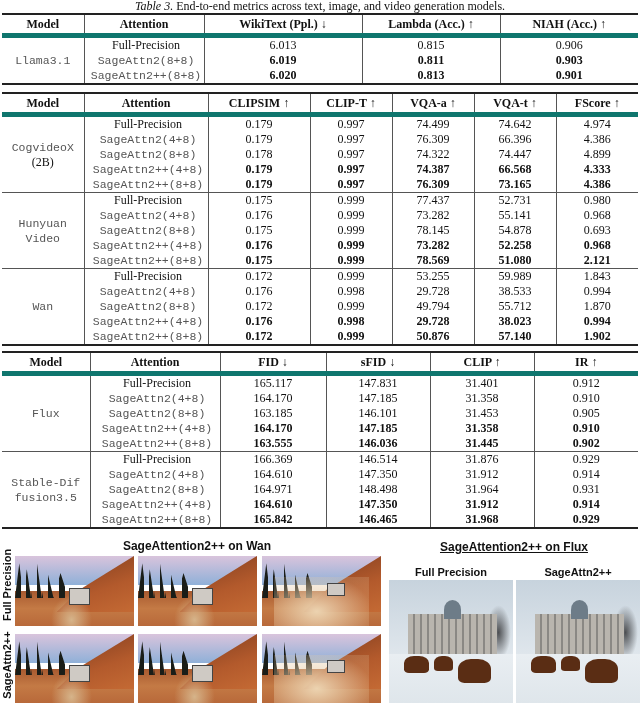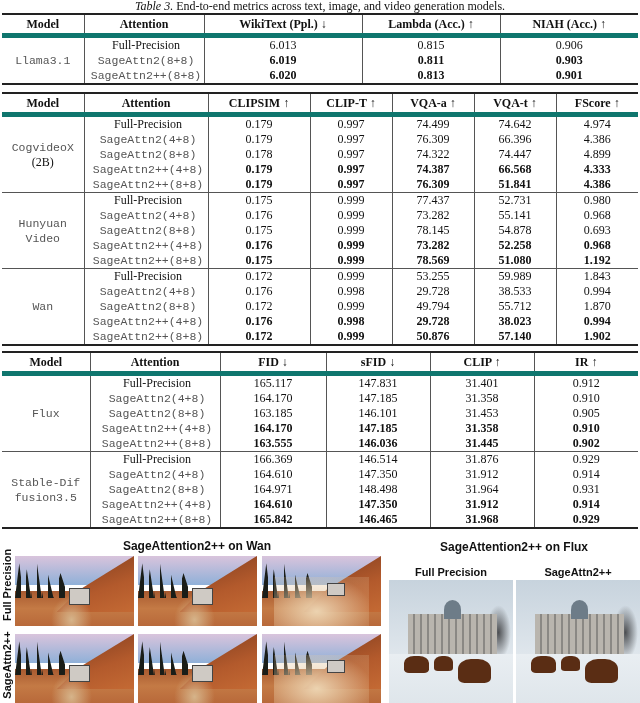--- a/index.html
+++ b/index.html
@@ -139,21 +139,21 @@
         <td class="vl b">0.997</td>
         <td class="vl b">74.387</td>
         <td class="vl b">66.568</td>
         <td class="vl b">4.333</td>
       </tr>
       <tr>
         <td class="vl attn mono">SageAttn2++(8+8)</td>
         <td class="vl b">0.179</td>
         <td class="vl b">0.997</td>
         <td class="vl b">76.309</td>
-        <td class="vl b">51.841</td>
+        <td class="vl b">73.165</td>
         <td class="vl b">4.386</td>
       </tr>
       <tr class="grp-start">
         <td rowspan="5" class="model">
           <div>Hunyuan</div>
           <div>Video</div>
         </td>
         <td class="vl attn">Full-Precision</td>
         <td class="vl">0.175</td>
         <td class="vl">0.999</td>
@@ -184,21 +184,21 @@
         <td class="vl b">73.282</td>
         <td class="vl b">52.258</td>
         <td class="vl b">0.968</td>
       </tr>
       <tr>
         <td class="vl attn mono">SageAttn2++(8+8)</td>
         <td class="vl b">0.175</td>
         <td class="vl b">0.999</td>
         <td class="vl b">78.569</td>
         <td class="vl b">51.080</td>
-        <td class="vl b">1.192</td>
+        <td class="vl b">2.121</td>
       </tr>
       <tr class="grp-start">
         <td rowspan="5" class="model">
           <div>Wan</div>
         </td>
         <td class="vl attn">Full-Precision</td>
         <td class="vl">0.172</td>
         <td class="vl">0.999</td>
         <td class="vl">53.255</td>
         <td class="vl">59.989</td>
@@ -386,21 +386,21 @@
   </div>
 <div class="panel road dusty" style="left:262px; top:634px; width:119px; height:69px;">
     <div class="sky"></div>
     <div class="ground"></div>
     <div class="hill"></div>
     <div class="trees"></div>
     <div class="dust"></div>
     <div class="car"></div>
   </div>
 
-<div class="fig-title" style="left:388px; top:540px; width:252px;">SageAttention2++ on Flux</div>
+<div class="fig-title" style="left:388px; top:540px; width:252px;text-decoration:underline;">SageAttention2++ on Flux</div>
 <div class="fig-sub" style="left:389px; top:566px; width:124px;">Full Precision</div>
 <div class="fig-sub" style="left:516px; top:566px; width:124px;">SageAttn2++</div>
 
 <div class="panel snow" style="left:389px; top:580px; width:124px; height:123px;">
   <div class="sky"></div>
     <div class="tree"></div>
     <div class="bldg"></div>
     <div class="dome"></div>
     <div class="ground"></div>
   <div class="horse" style="left:12%; top:62%; width:20%; height:14%;"></div>

